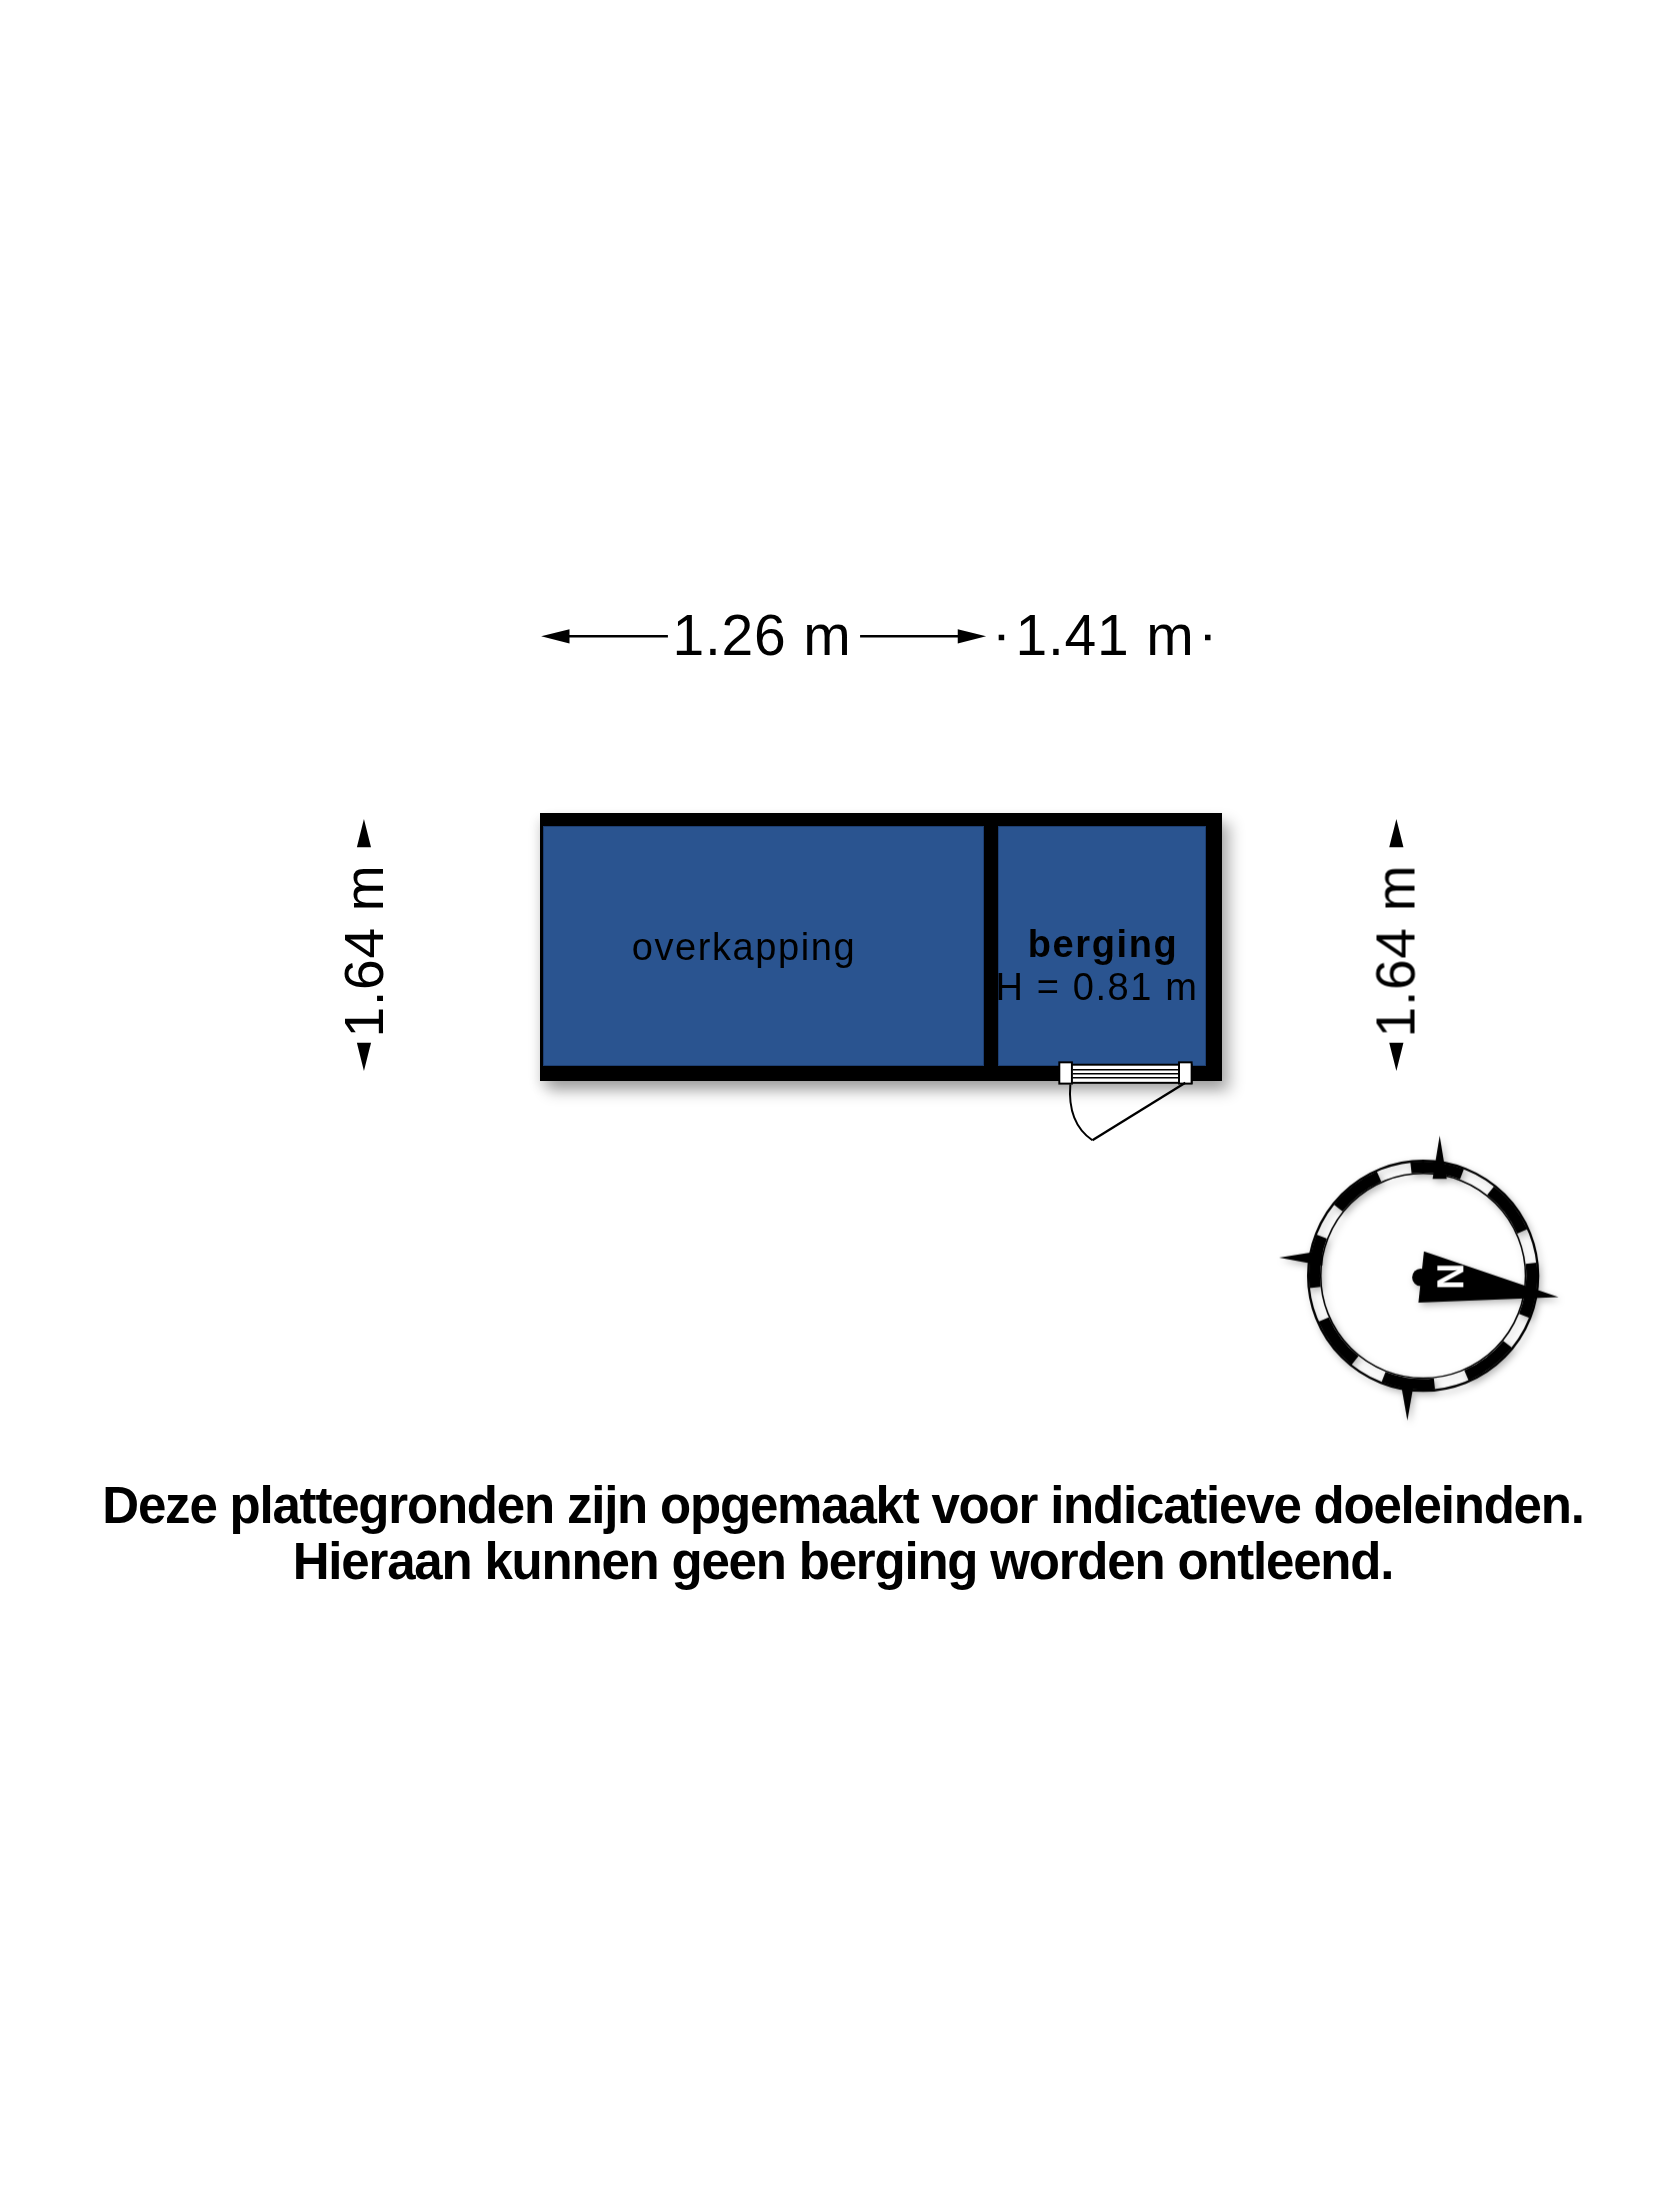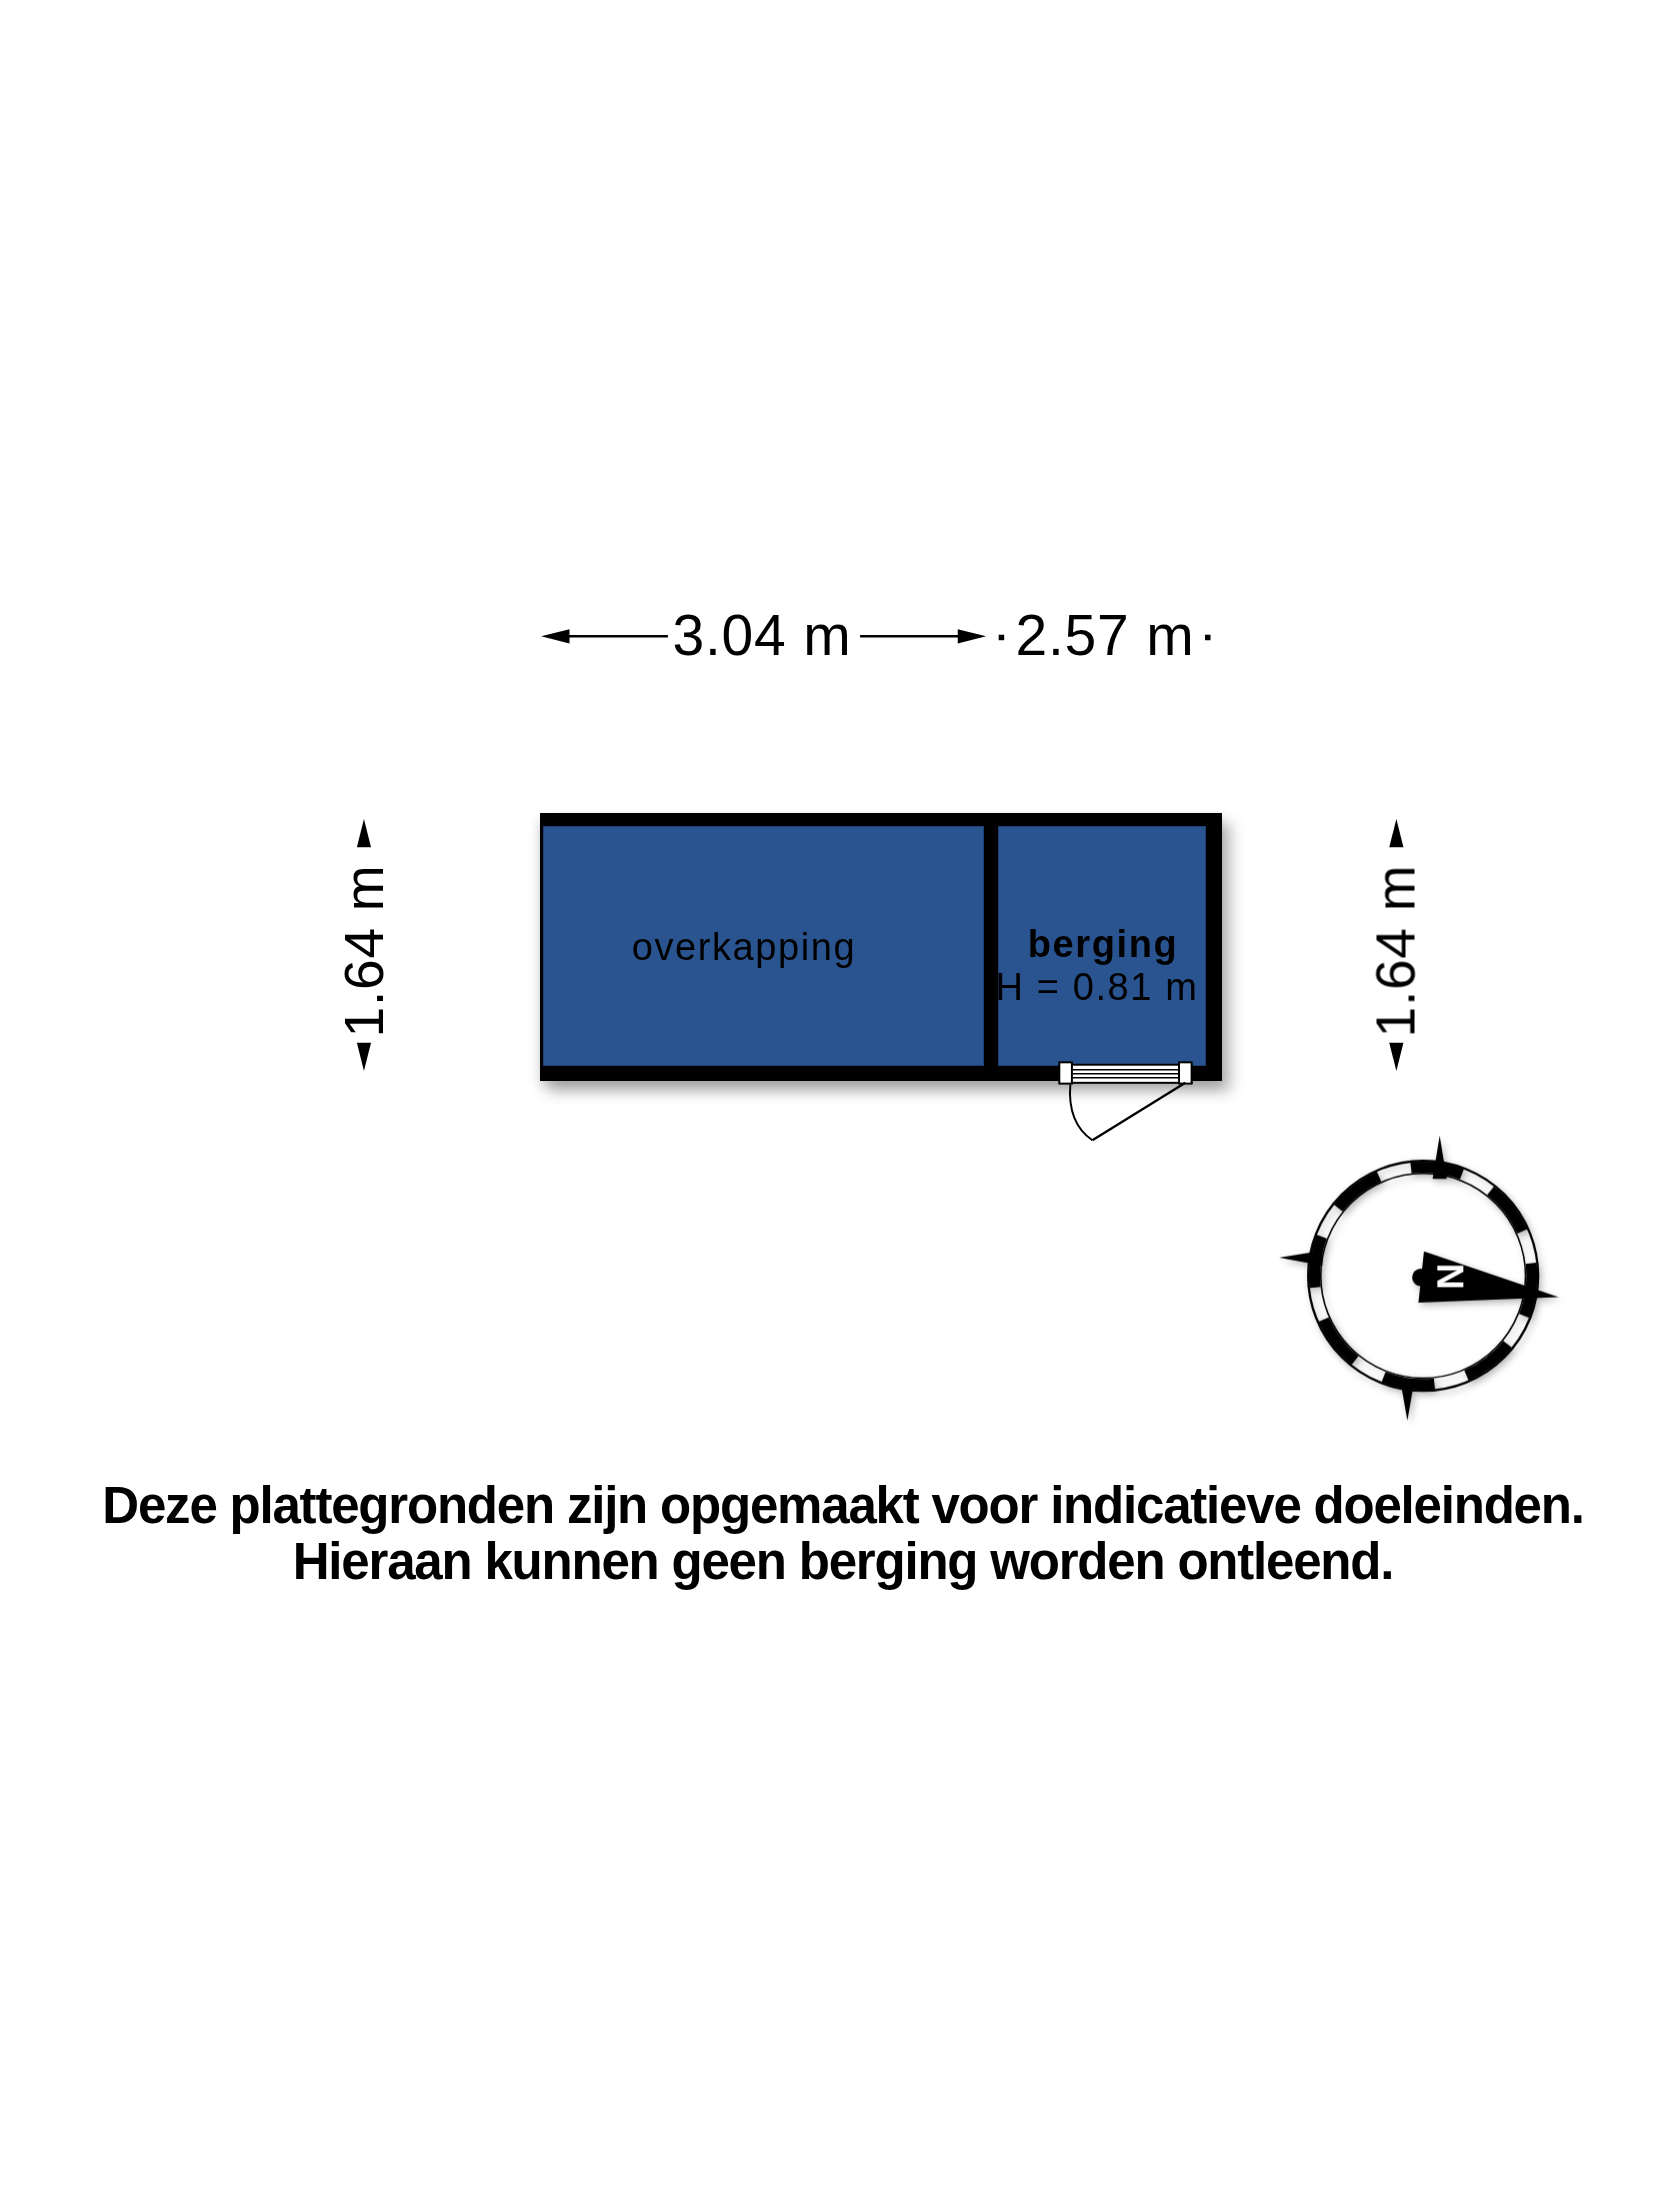--- a/index.html
+++ b/index.html
@@ -130,22 +130,22 @@
       <circle cx="1807" cy="1620" r="138" fill="none" stroke="#000" stroke-width="14" stroke-dasharray="66 42" stroke-dashoffset="14"></circle>
       <polygon points="1819,1497 1828,1442 1837,1497" fill="#000"></polygon>
       <polygon points="1679,1588 1624,1597 1679,1607" fill="#000"></polygon>
       <polygon points="1778,1753 1787,1804 1796,1752" fill="#000"></polygon>
       <polygon points="1808,1589 1979,1647 1801,1654" fill="#000"></polygon>
       <circle cx="1804" cy="1622" r="11" fill="#000"></circle>
       <text x="1841" y="1621" transform="rotate(90 1841 1621)" fill="#ffffff" font-family="Liberation Sans, sans-serif" font-size="46" font-weight="bold" text-anchor="middle" dominant-baseline="central">N</text>
     </g>
   </svg>
 
-  <div class="lbl dim-label" style="left:762px; top:635px;">3.04 m</div>
-  <div class="lbl dim-label" style="left:1105px; top:635px;">2.57 m</div>
+  <div class="lbl dim-label" style="left:762px; top:635px;">1.26 m</div>
+  <div class="lbl dim-label" style="left:1105px; top:635px;">1.41 m</div>
   <div class="lbl side-label vert" style="left:364px; top:951px;">1.64 m</div>
   <div class="lbl side-label vert" style="left:1396px; top:951px;">1.64 m</div>
 
   <div class="lbl room-label" style="left:744px; top:947px;">overkapping</div>
   <div class="lbl room-label" style="left:1103px; top:944px;font-weight:bold;">berging</div>
   <div class="lbl room-label" style="left:1097px; top:987px;">H = 0.81 m</div>
 
   <div class="disclaimer">
     <div>Deze plattegronden zijn opgemaakt voor indicatieve doeleinden.</div>
     <div>Hieraan kunnen geen berging worden ontleend.</div>

